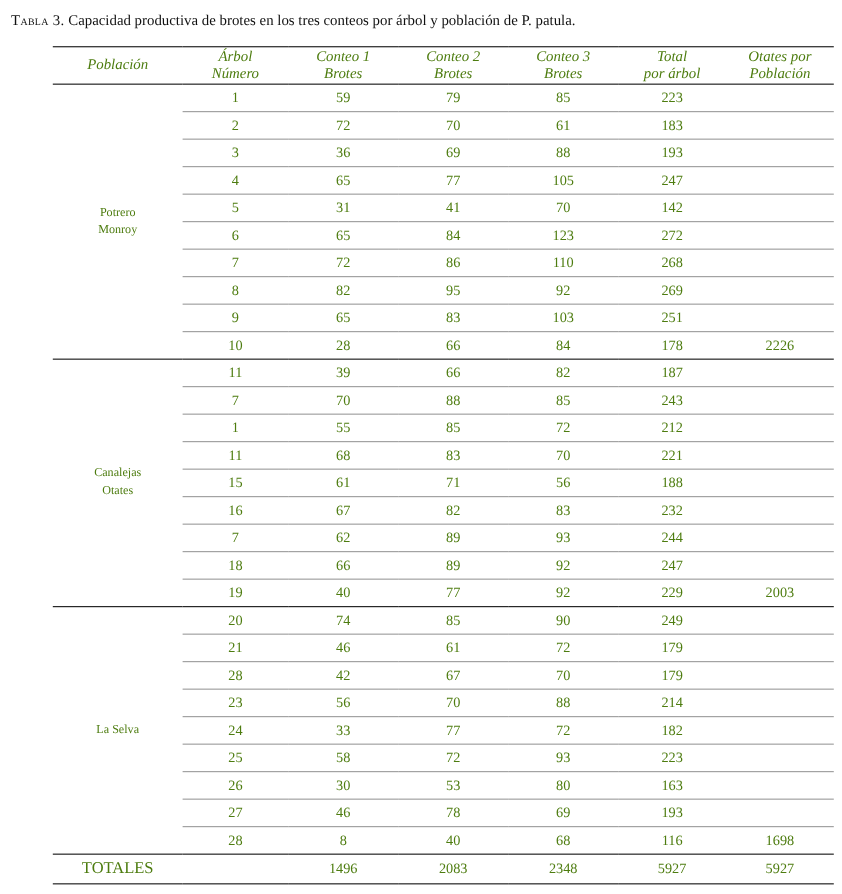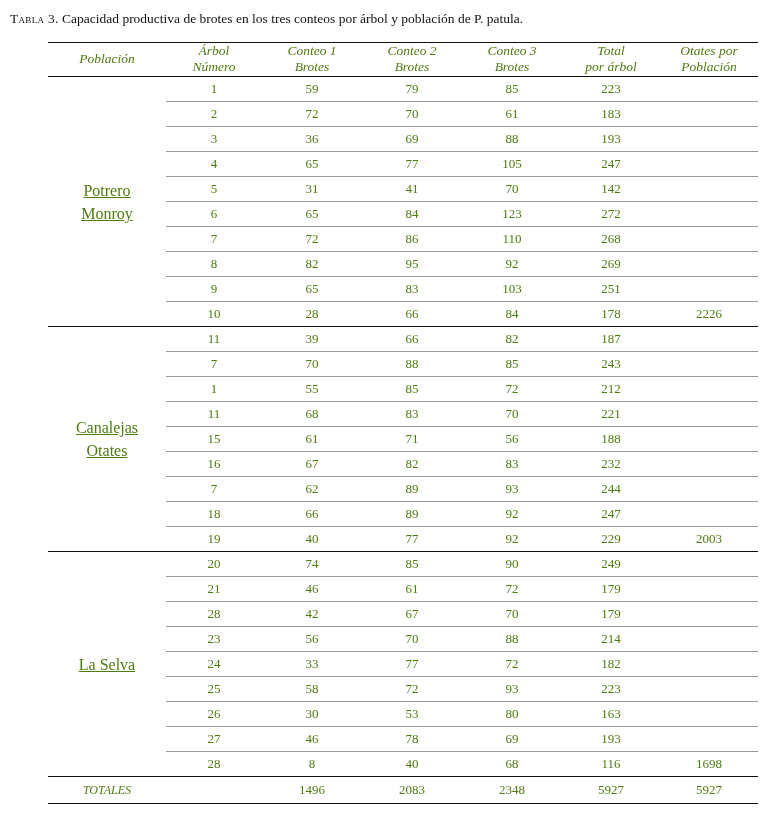--- a/index.html
+++ b/index.html
@@ -66,31 +66,29 @@
   }
   tbody tr.group-end td {
     border-bottom: 1.3px solid #111;
   }
   tbody tr.totals td {
     border-bottom: 1.3px solid #111;
     border-top: none;
     height: 26px;
   }
   td.pop-cell {
-    font-size: 16px;
+    font-size: 11px;
     border-bottom: 1.3px solid #111;
     line-height: 1.45;
     vertical-align: middle;
-    text-decoration: underline;
   }
   td.totals-label {
     text-align: left;
     padding-left: 18px;
-    font-size: 12px;
-    font-style: italic;
+    font-size: 15px;
   }
   col.c-pop { width: 118px; }
   col.c-arbol { width: 96px; }
   col.c-c1 { width: 100px; }
   col.c-c2 { width: 100px; }
   col.c-c3 { width: 100px; }
   col.c-tot { width: 98px; }
   col.c-totpob { width: 98px; }
 </style>
 </head>

